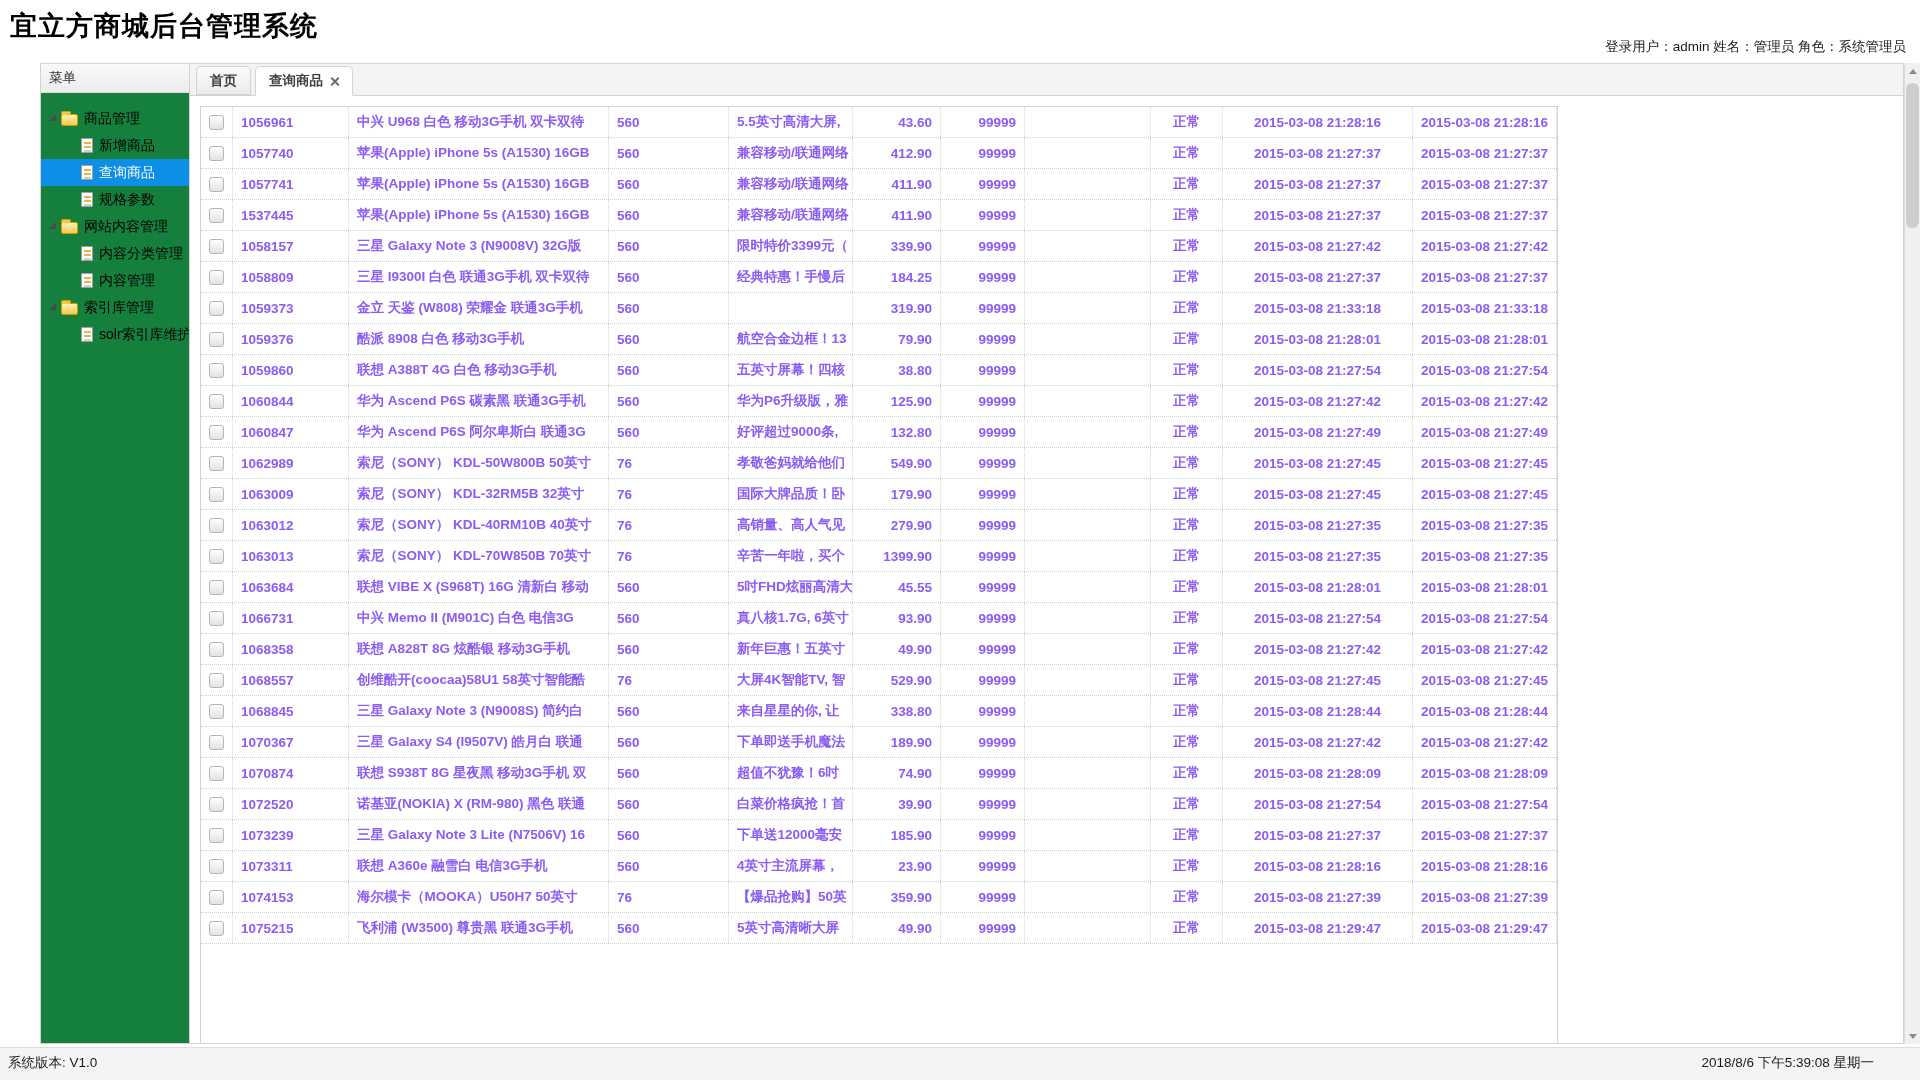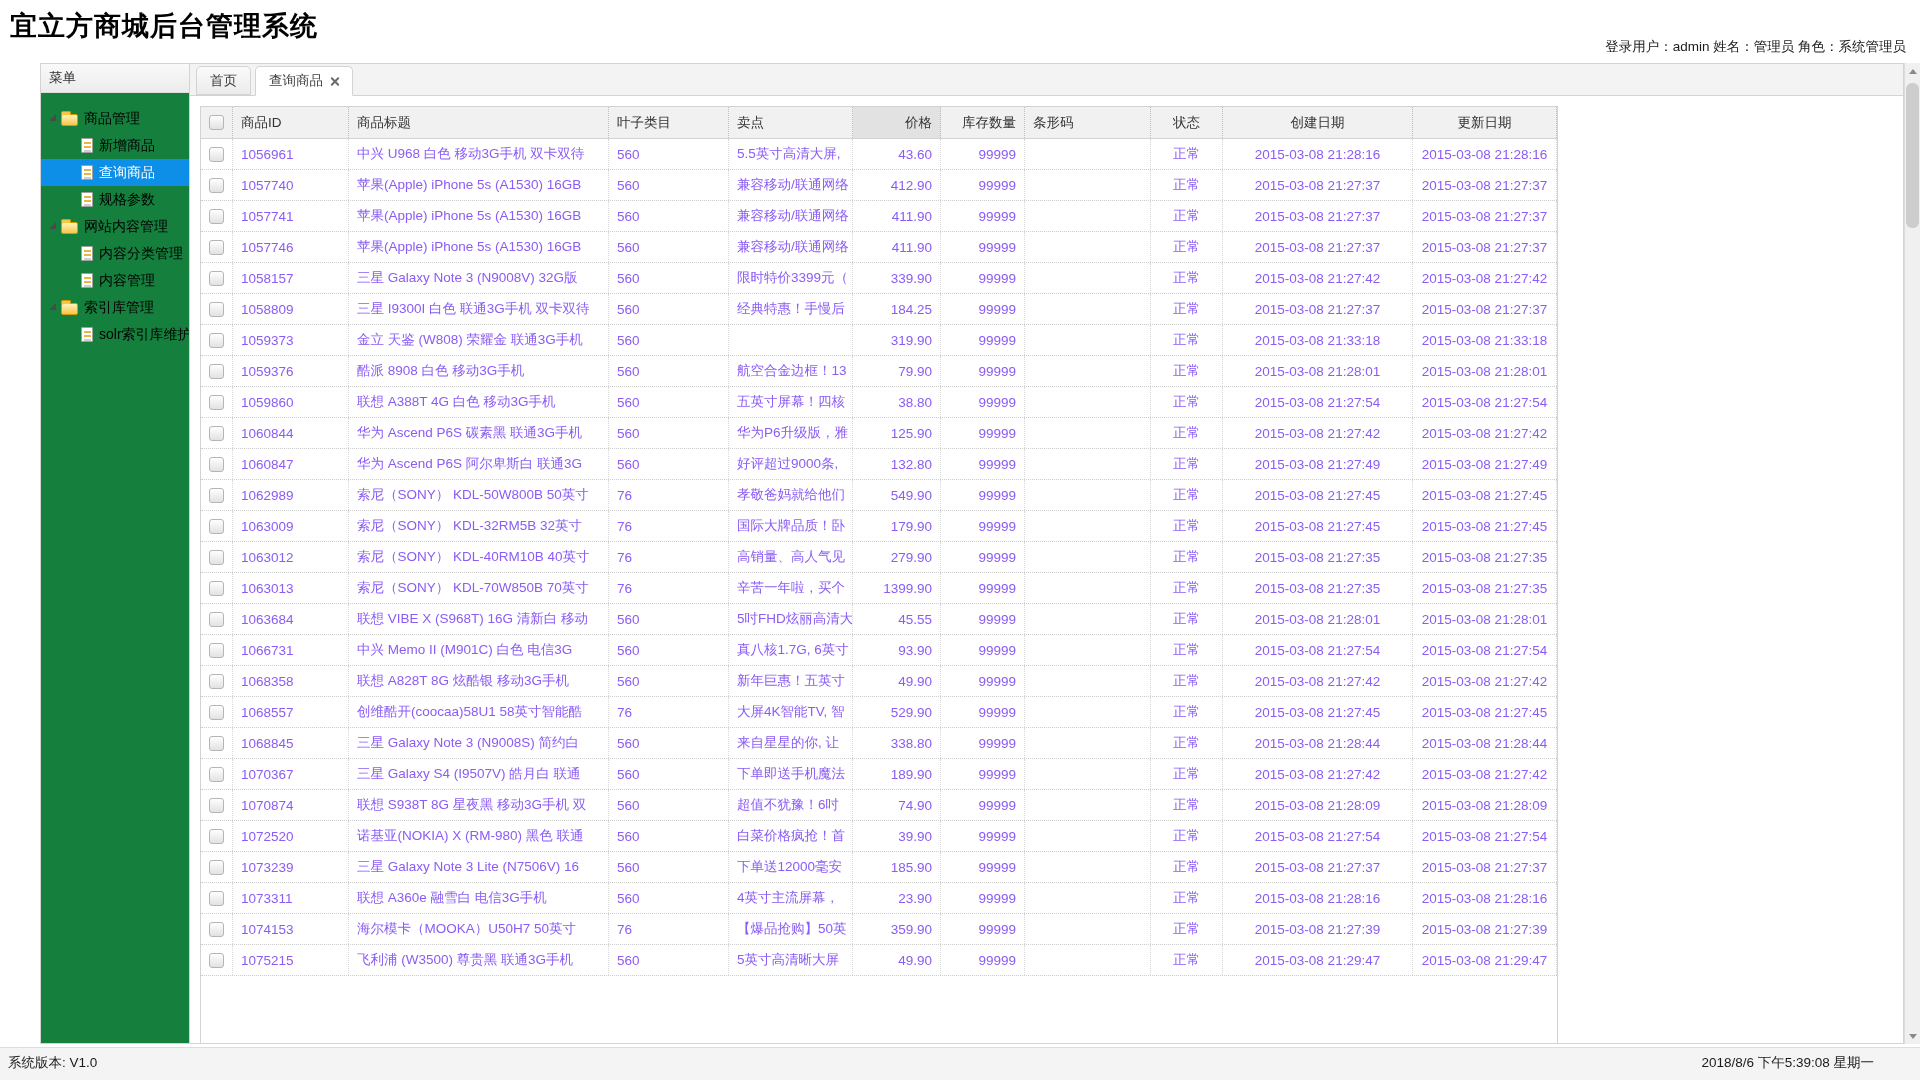--- a/index.html
+++ b/index.html
@@ -29,21 +29,21 @@
     border:1px solid #D79B00; border-radius:2px; position:relative; margin:2px 6px 0 0; flex:none; }
   .folder-icon::before { content:""; position:absolute; top:-4px; left:-1px; width:8px; height:3px;
     background:#F6C64B; border:1px solid #D79B00; border-bottom:none; border-radius:2px 2px 0 0; }
   .file-icon { width:12px; height:15px; background:#fff; border:1px solid #A0A0A0; border-radius:1px;
     position:relative; margin:0 6px 0 0; flex:none; }
   .file-icon::before { content:""; position:absolute; left:2px; top:3px; width:7px; height:2px;
     background:#E8B64C; box-shadow:0 4px 0 #E8B64C, 0 8px 0 #D0D0D0; }
 
   
   .content-region { position:absolute; left:189px; top:63px; right:16px; bottom:36px;
-    border:1px solid #D3D3D3; background:#fff; }
+    border:1px solid #D3D3D3; background:#fff;font-weight:bold; }
   .tabs-bar { height:32px; background:#F3F3F3; border-bottom:1px solid #D3D3D3;
     padding:2px 0 0 6px; display:flex; align-items:flex-end; }
   .tab { height:29px; display:flex; align-items:center; gap:7px; padding:0 13px;
     border:1px solid #D3D3D3; border-radius:5px 5px 0 0; background:linear-gradient(#FAFAFA,#ECECEC);
     font-size:13.5px; color:#404040; margin-right:4px; cursor:pointer; position:relative; }
   .tab.active { background:#fff; height:30px; margin-bottom:-1px; border-bottom:1px solid #fff; }
   .tab-close { position:relative; width:9px; height:9px; flex:none; cursor:pointer; }
   .tab-close::before, .tab-close::after { content:""; position:absolute; left:4px; top:-1px;
     width:2px; height:11px; background:#6b6b6b; border-radius:1px; }
   .tab-close::before { transform:rotate(45deg); }
@@ -175,35 +175,20 @@
       <div class="tab">
     <span class="tab-label">首页</span>
   </div>
       <div class="tab active">
     <span class="tab-label">查询商品</span>
   <span class="tab-close"></span>
       </div>
     </div>
   <div class="tab-body">
     <div class="panel">
-      <div class="grid-header" id="grid-header">
-          <div class="gh-cell cb-cell" style="width: 32px;">
-            <span class="cb"></span>
-          </div>
-          <div class="gh-cell" style="width: 116px;">商品ID</div>
-          <div class="gh-cell" style="width: 260px;">商品标题</div>
-          <div class="gh-cell" style="width: 120px;">叶子类目</div>
-          <div class="gh-cell" style="width: 124px;">卖点</div>
-          <div class="gh-cell al-right sorted" style="width: 88px;">价格</div>
-          <div class="gh-cell al-right" style="width: 84px;">库存数量</div>
-          <div class="gh-cell" style="width: 126px;">条形码</div>
-          <div class="gh-cell al-center" style="width: 72px;">状态</div>
-          <div class="gh-cell al-center" style="width: 190px;">创建日期</div>
-          <div class="gh-cell al-center" style="width: 144px;">更新日期</div>
-        </div>
       <div class="grid-body" id="grid-body">
           <div class="grid-row">
             <div class="gr-cell cb-cell" style="width: 32px;">
               <span class="cb"></span>
             </div>
             <div class="gr-cell" style="width: 116px;">1056961</div>
             <div class="gr-cell" style="width: 260px;">中兴 U968 白色 移动3G手机 双卡双待</div>
             <div class="gr-cell" style="width: 120px;">560</div>
             <div class="gr-cell" style="width: 124px;">5.5英寸高清大屏,</div>
             <div class="gr-cell al-right" style="width: 88px;">43.60</div>
@@ -240,21 +225,21 @@
             <div class="gr-cell al-right" style="width: 84px;">99999</div>
             <div class="gr-cell" style="width: 126px;"></div>
             <div class="gr-cell al-center" style="width: 72px;">正常</div>
             <div class="gr-cell al-center" style="width: 190px;">2015-03-08 21:27:37</div>
             <div class="gr-cell al-center" style="width: 144px;">2015-03-08 21:27:37</div>
           </div>
           <div class="grid-row">
             <div class="gr-cell cb-cell" style="width: 32px;">
               <span class="cb"></span>
             </div>
-            <div class="gr-cell" style="width: 116px;">1057746</div>
+            <div class="gr-cell" style="width: 116px;">1537445</div>
             <div class="gr-cell" style="width: 260px;">苹果(Apple) iPhone 5s (A1530) 16GB</div>
             <div class="gr-cell" style="width: 120px;">560</div>
             <div class="gr-cell" style="width: 124px;">兼容移动/联通网络</div>
             <div class="gr-cell al-right" style="width: 88px;">411.90</div>
             <div class="gr-cell al-right" style="width: 84px;">99999</div>
             <div class="gr-cell" style="width: 126px;"></div>
             <div class="gr-cell al-center" style="width: 72px;">正常</div>
             <div class="gr-cell al-center" style="width: 190px;">2015-03-08 21:27:37</div>
             <div class="gr-cell al-center" style="width: 144px;">2015-03-08 21:27:37</div>
           </div>

